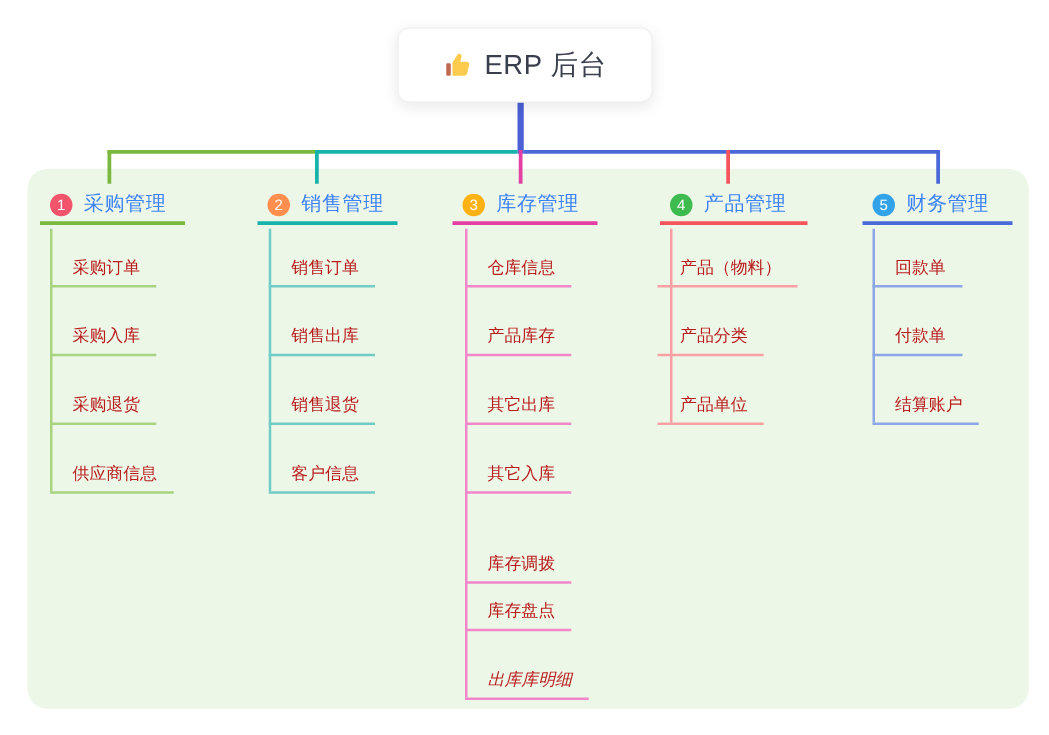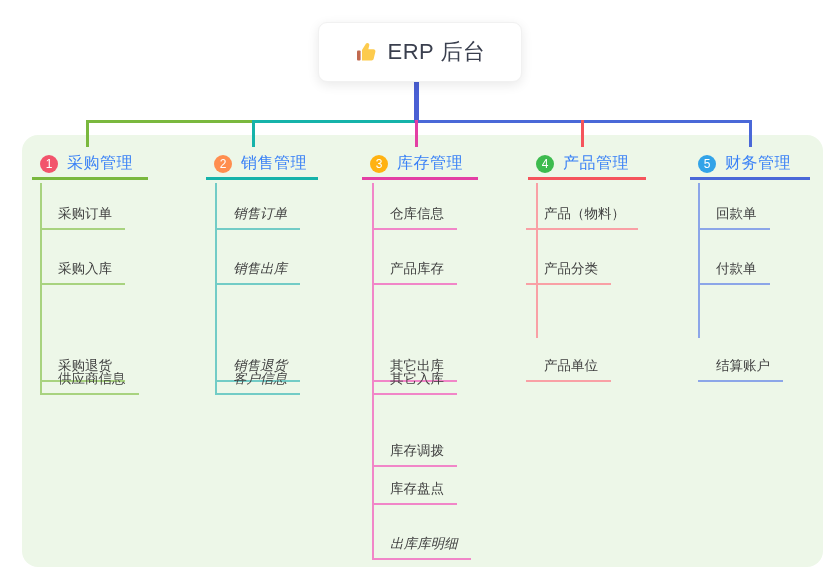--- a/index.html
+++ b/index.html
@@ -52,29 +52,29 @@
 
   
   .vline { position:absolute; width:2px; top:183px; }
   .b1 .vline { left:40px;  height:210px; background:#a8d37f; }
   .b2 .vline { left:215px; height:210px; background:#72ccc6; }
   .b3 .vline { left:372px; height:375px; background:#f186c8; }
   .b4 .vline { left:536px; height:155px; background:#f9a0a5; }
   .b5 .vline { left:698px; height:155px; background:#8ca6e8; }
 
   
-  .item { position:absolute; font-size:13.5px; line-height:18px; color:#404040;
+  .item { position:absolute; font-size:13.5px; line-height:18px; color:#b91c1c;
           padding:0 13px 5px 18px; border-bottom:2px solid; white-space:nowrap; cursor:default; }
   .b1 .item { left:40px;  border-color:#a8d37f; }
-  .b2 .item { left:215px; border-color:#72ccc6;font-style:italic; }
+  .b2 .item { left:215px; border-color:#72ccc6; }
   .b3 .item { left:372px; border-color:#f186c8; }
   .b4 .item { left:526px; border-color:#f9a0a5; }
   .b5 .item { left:698px; border-color:#8ca6e8;text-align:right; }
 
-  .r0 { top:205px; } .r1 { top:260px; } .r2 { top:315px;margin-top:42px; }
+  .r0 { top:205px; } .r1 { top:260px; } .r2 { top:315px; }
   .r3 { top:370px; } .r4 { top:442px; } .r5 { top:480px; } .r6 { top:535px;font-style:italic; }
 </style>
 </head>
 <body>
 
 <div class="stage">
 
   <div class="panel"></div>
 
   <div class="line stem"></div>

